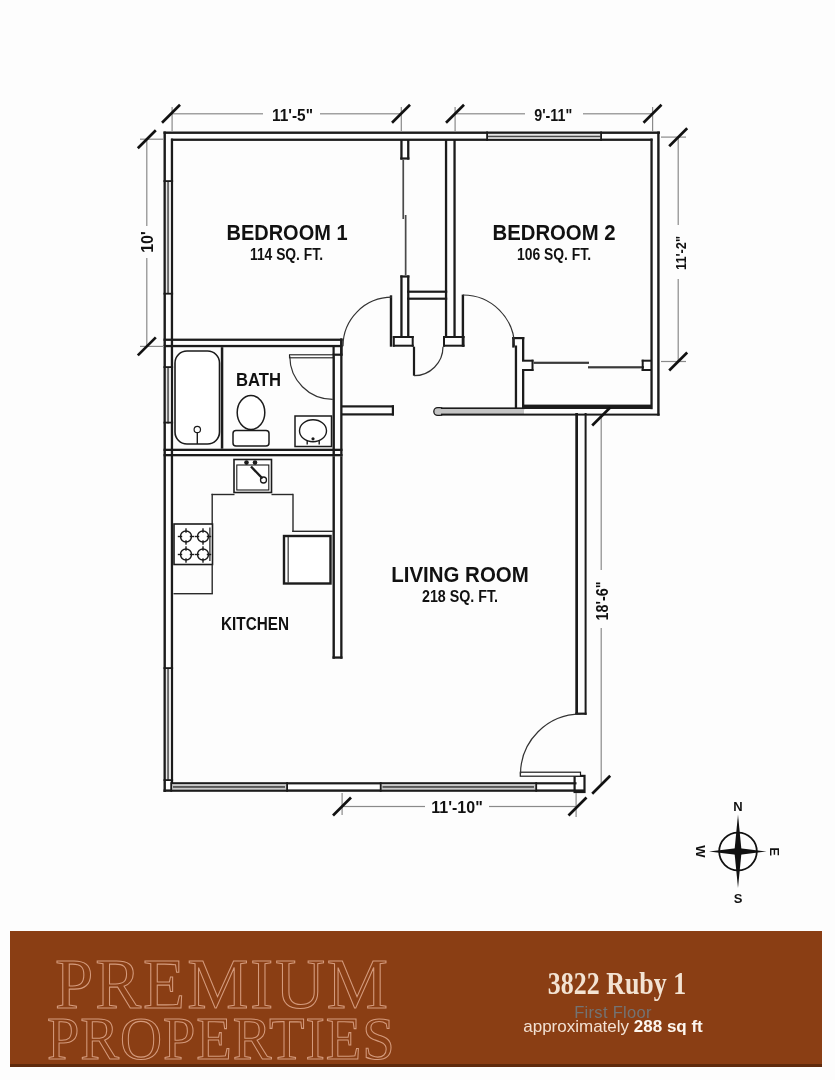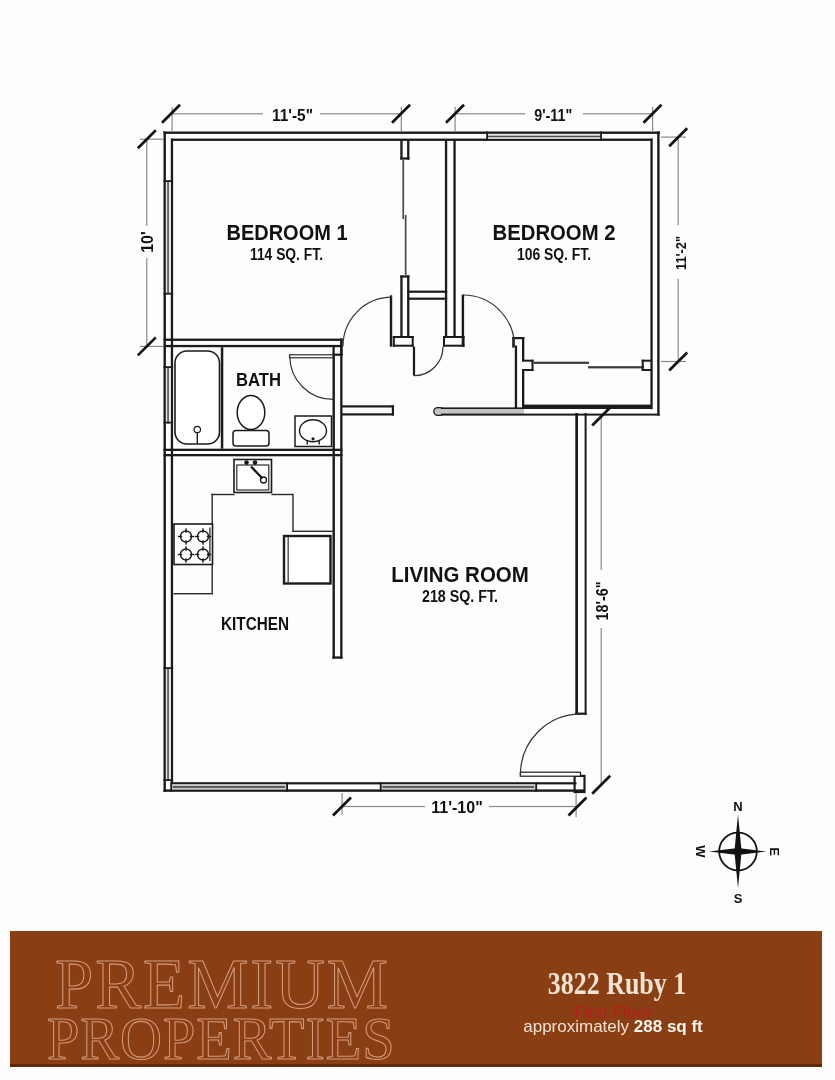--- a/index.html
+++ b/index.html
@@ -294,15 +294,15 @@
 <div style="position:absolute;left:10px;top:931px;width:812px;height:136px;background:#8a3e14"></div>
 
 <div style="position:absolute;left:10px;top:1064px;width:812px;height:3px;background:#5f2a0c"></div>
 
 <div class="ftxt" id="prem" style="left:55px;top:948.5px;font-family:'Liberation Serif',serif;font-size:71px;line-height:1;letter-spacing:2px;color:transparent;-webkit-text-stroke:1.1px #d49a7c;transform:scaleX(0.97);transform-origin:left top">PREMIUM</div>
 
 <div class="ftxt" id="prop" style="left:46.5px;top:1007px;font-family:'Liberation Serif',serif;font-size:62px;line-height:1;letter-spacing:1px;color:transparent;-webkit-text-stroke:1.1px #d49a7c;transform:scaleX(0.938);transform-origin:left top">PROPERTIES</div>
 
 <div class="ftxt" style="left:617px;top:967px;transform:translateX(-50%) scaleX(0.81);font-family:'Liberation Serif',serif;font-size:32px;font-weight:bold;line-height:1;color:#f3e3d3">3822 Ruby 1</div>
 
-<div class="ftxt" style="left:613px;top:1003.5px;transform:translateX(-50%);font-size:16.5px;line-height:1;letter-spacing:0.3px;color:#b91c1c">First Floor</div>
+<div class="ftxt" style="left:613px;top:1003.5px;transform:translateX(-50%);font-size:16.5px;line-height:1;letter-spacing:0.3px;color:#737373">First Floor</div>
 
 <div class="ftxt" style="left:613px;top:1017.5px;transform:translateX(-50%);font-size:17px;line-height:1;color:#f2e0d2">approximately <b style="color:#fdf6ef">288 sq ft</b></div>
 
 </body></html>

